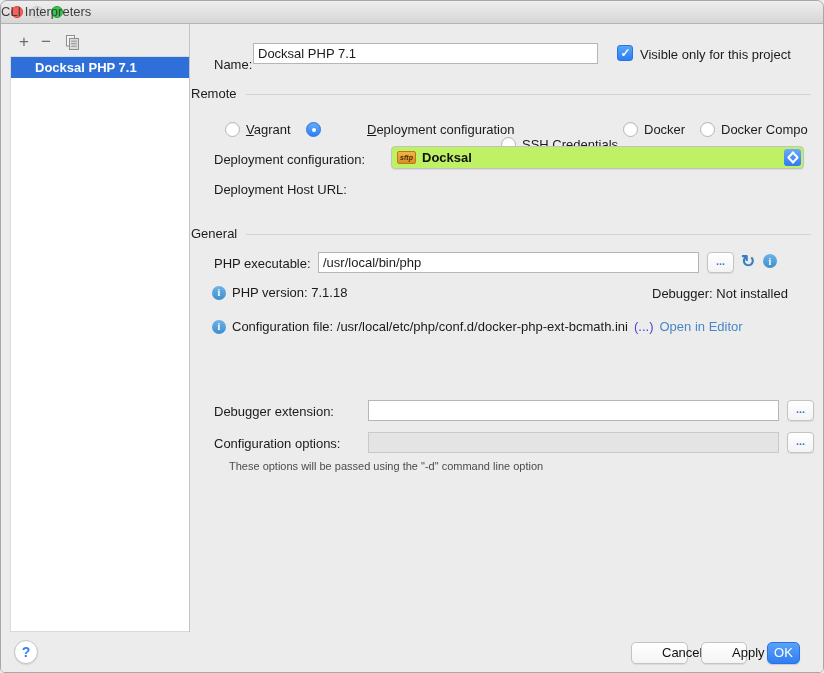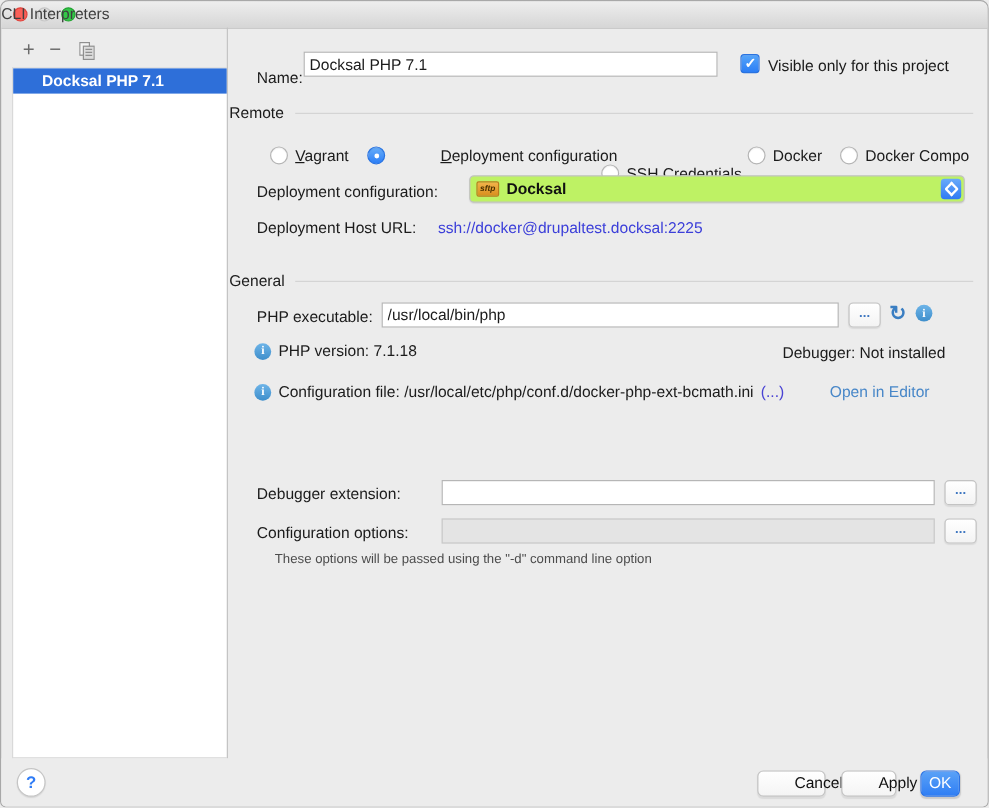--- a/index.html
+++ b/index.html
@@ -66,21 +66,21 @@
   .chev{position:absolute;left:5px;width:6px;height:6px;border-top:2px solid #fff;border-left:2px solid #fff;}
   .chev.up{top:4px;transform:rotate(45deg);}
   .chev.dn{bottom:4px;transform:rotate(225deg);}
   
   .info-ic{display:inline-flex;align-items:center;justify-content:center;width:14px;height:14px;
            border-radius:50%;background:linear-gradient(#6db4e8,#3e8ecb);color:#fff;
            font-size:10px;font-weight:bold;font-family:"Liberation Serif",serif;flex:0 0 auto;}
   .reload-ic{position:absolute;font-size:17px;font-weight:bold;color:#3a7ec2;line-height:20px;}
   .iconrow{position:absolute;display:flex;align-items:center;gap:6px;}
   .linkp{font-size:13px;color:#4a43d4;white-space:nowrap;}
-  .linkb{font-size:13px;color:#4887c8;white-space:nowrap;margin-left:32px;}
+  .linkb{font-size:13px;color:#4887c8;white-space:nowrap;}
   .url{position:absolute;font-size:13px;color:#3c3fd9;white-space:nowrap;}
   .hint{position:absolute;font-size:11px;color:#4c4c4c;white-space:nowrap;}
   
   .footer{position:absolute;left:0;top:631px;width:100%;height:42px;background:#ececec;}
   .helpbtn{position:absolute;left:13px;top:8px;width:24px;height:24px;border-radius:50%;
            background:#ffffff;border:1px solid #c5c5c5;box-sizing:border-box;text-align:center;
            line-height:22px;color:#2f7cf6;font-weight:bold;font-size:14px;
            box-shadow:0 1px 1px rgba(0,0,0,0.1);}
   .btn{position:absolute;top:10px;height:22px;box-sizing:border-box;border-radius:5px;
        font-size:13px;text-align:center;line-height:20px;cursor:default;}
@@ -155,21 +155,20 @@
   <div class="popup" style="left:390px;top:145px;width:413px;height:23px;">
     <span class="sftp">sftp</span>
     <span class="val">Docksal</span>
     <span class="stepper">
       <span class="chev up"></span>
         <span class="chev dn"></span>
     </span>
   </div>
 
   <div class="lbl" style="left:213px;top:181px;">Deployment Host URL:</div>
-  <div class="url" style="left:364px;top:181px;">ssh://docker@drupaltest.docksal:2225</div>
 
   <div class="sec" style="top:224px;">
     <span class="sec-label">General</span>
     <span class="sec-line"></span>
   </div>
 
   <div class="lbl" style="left:213px;top:255px;">PHP executable:</div>
   <input class="tf" style="left: 317px; top: 251px; width: 381px;" value="/usr/local/bin/php">
   <div class="browse" style="left:706px;top:251px;">...</div>
   <div class="reload-ic" style="left:740px;top:251px;">↻</div>

